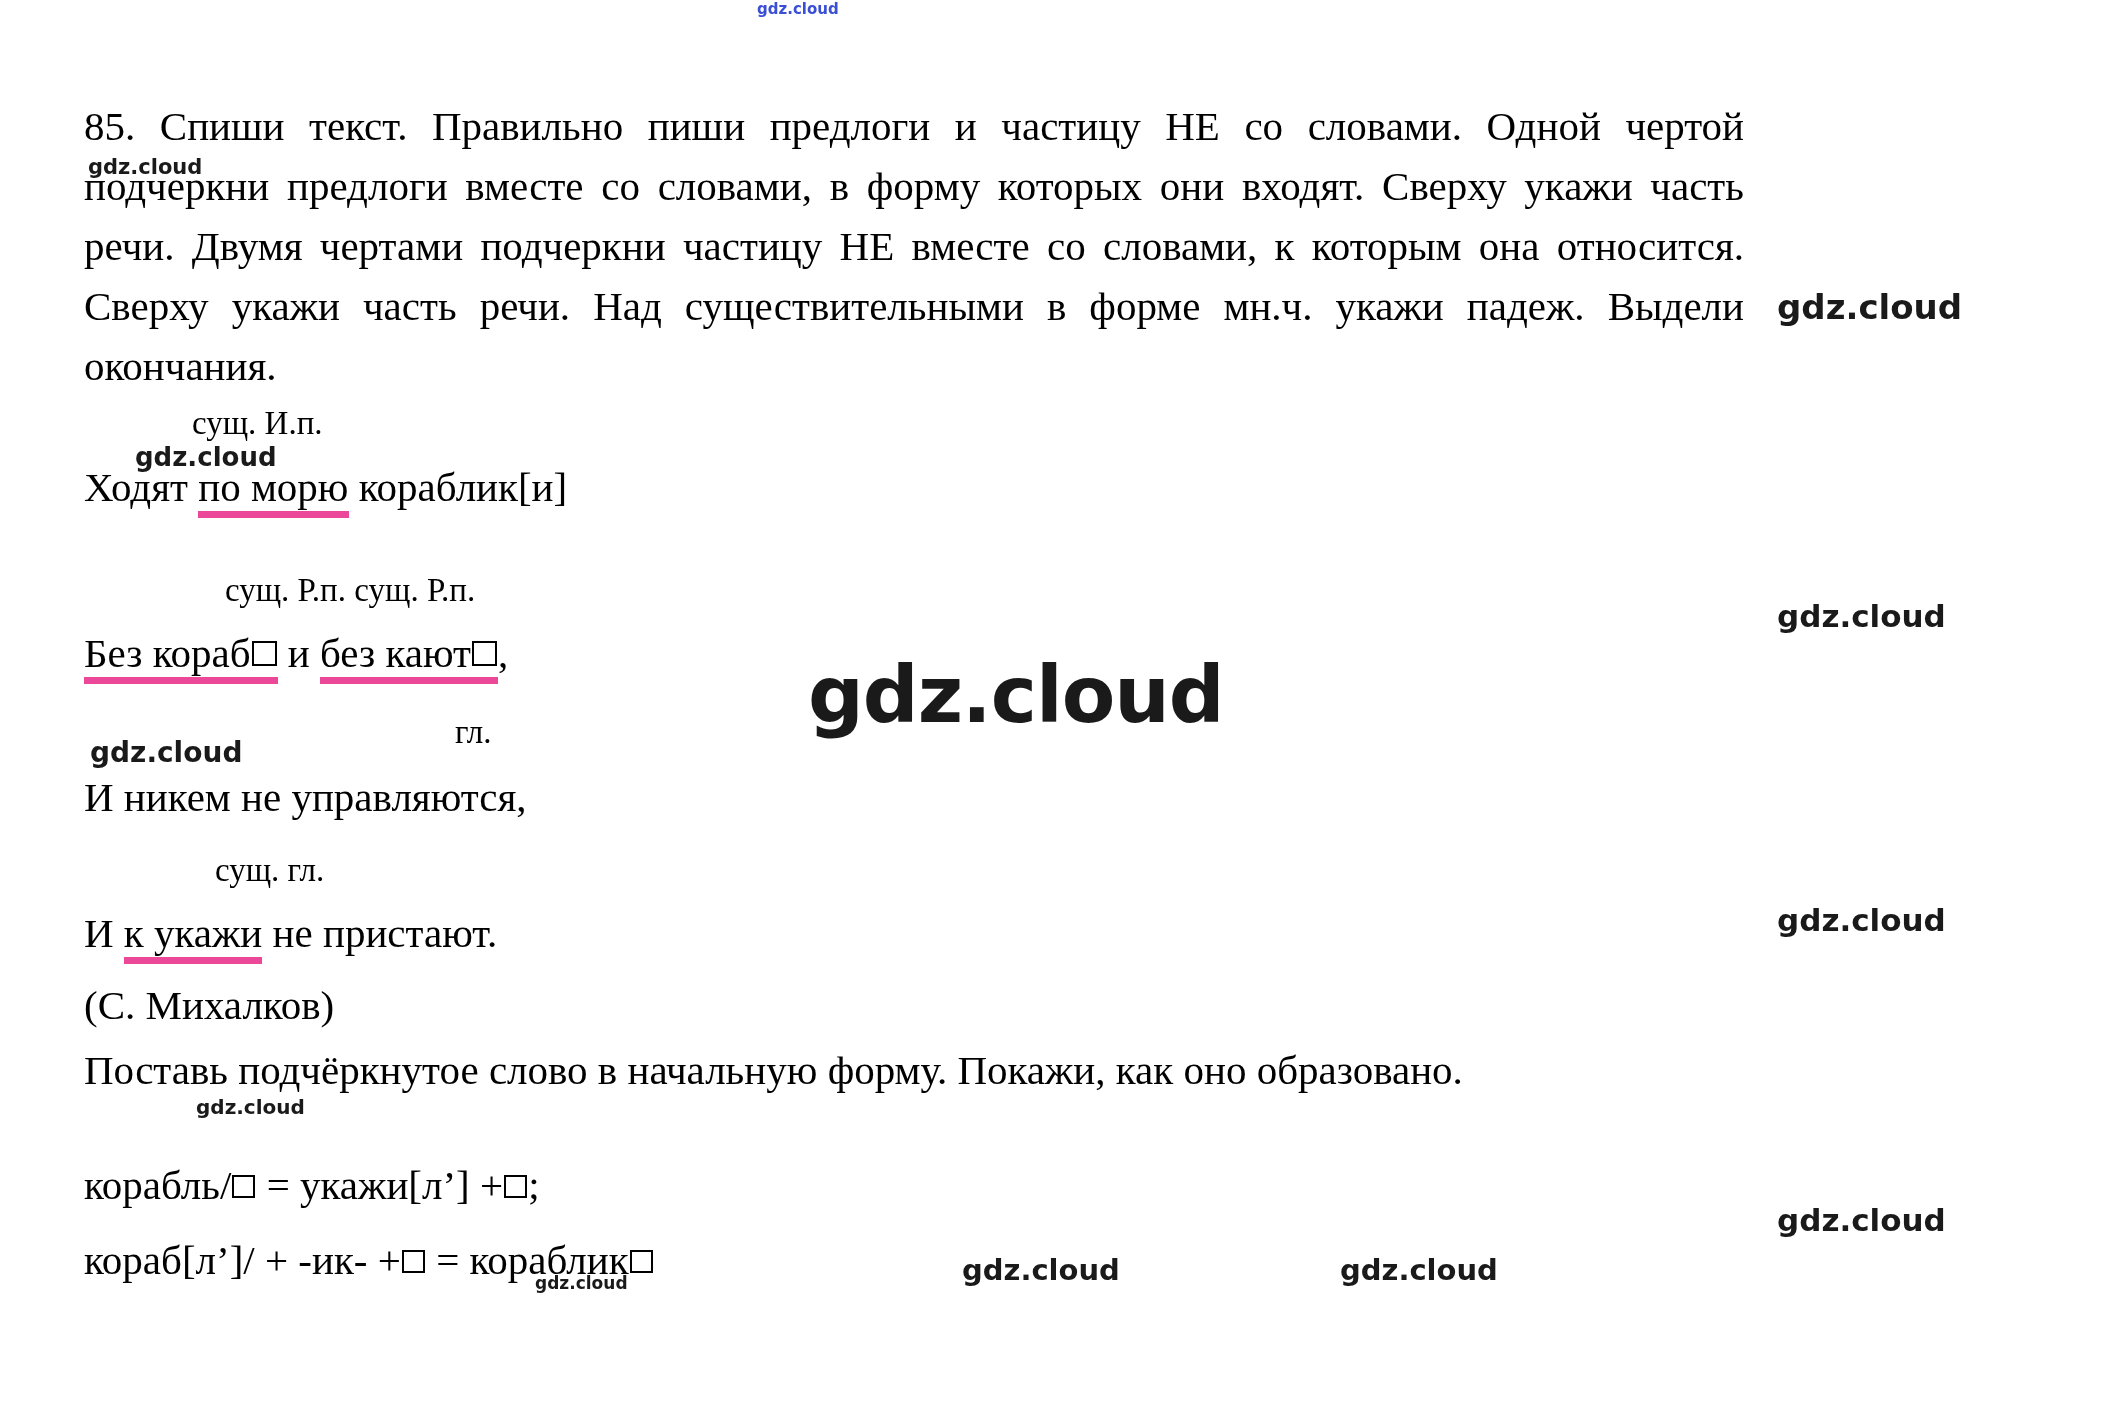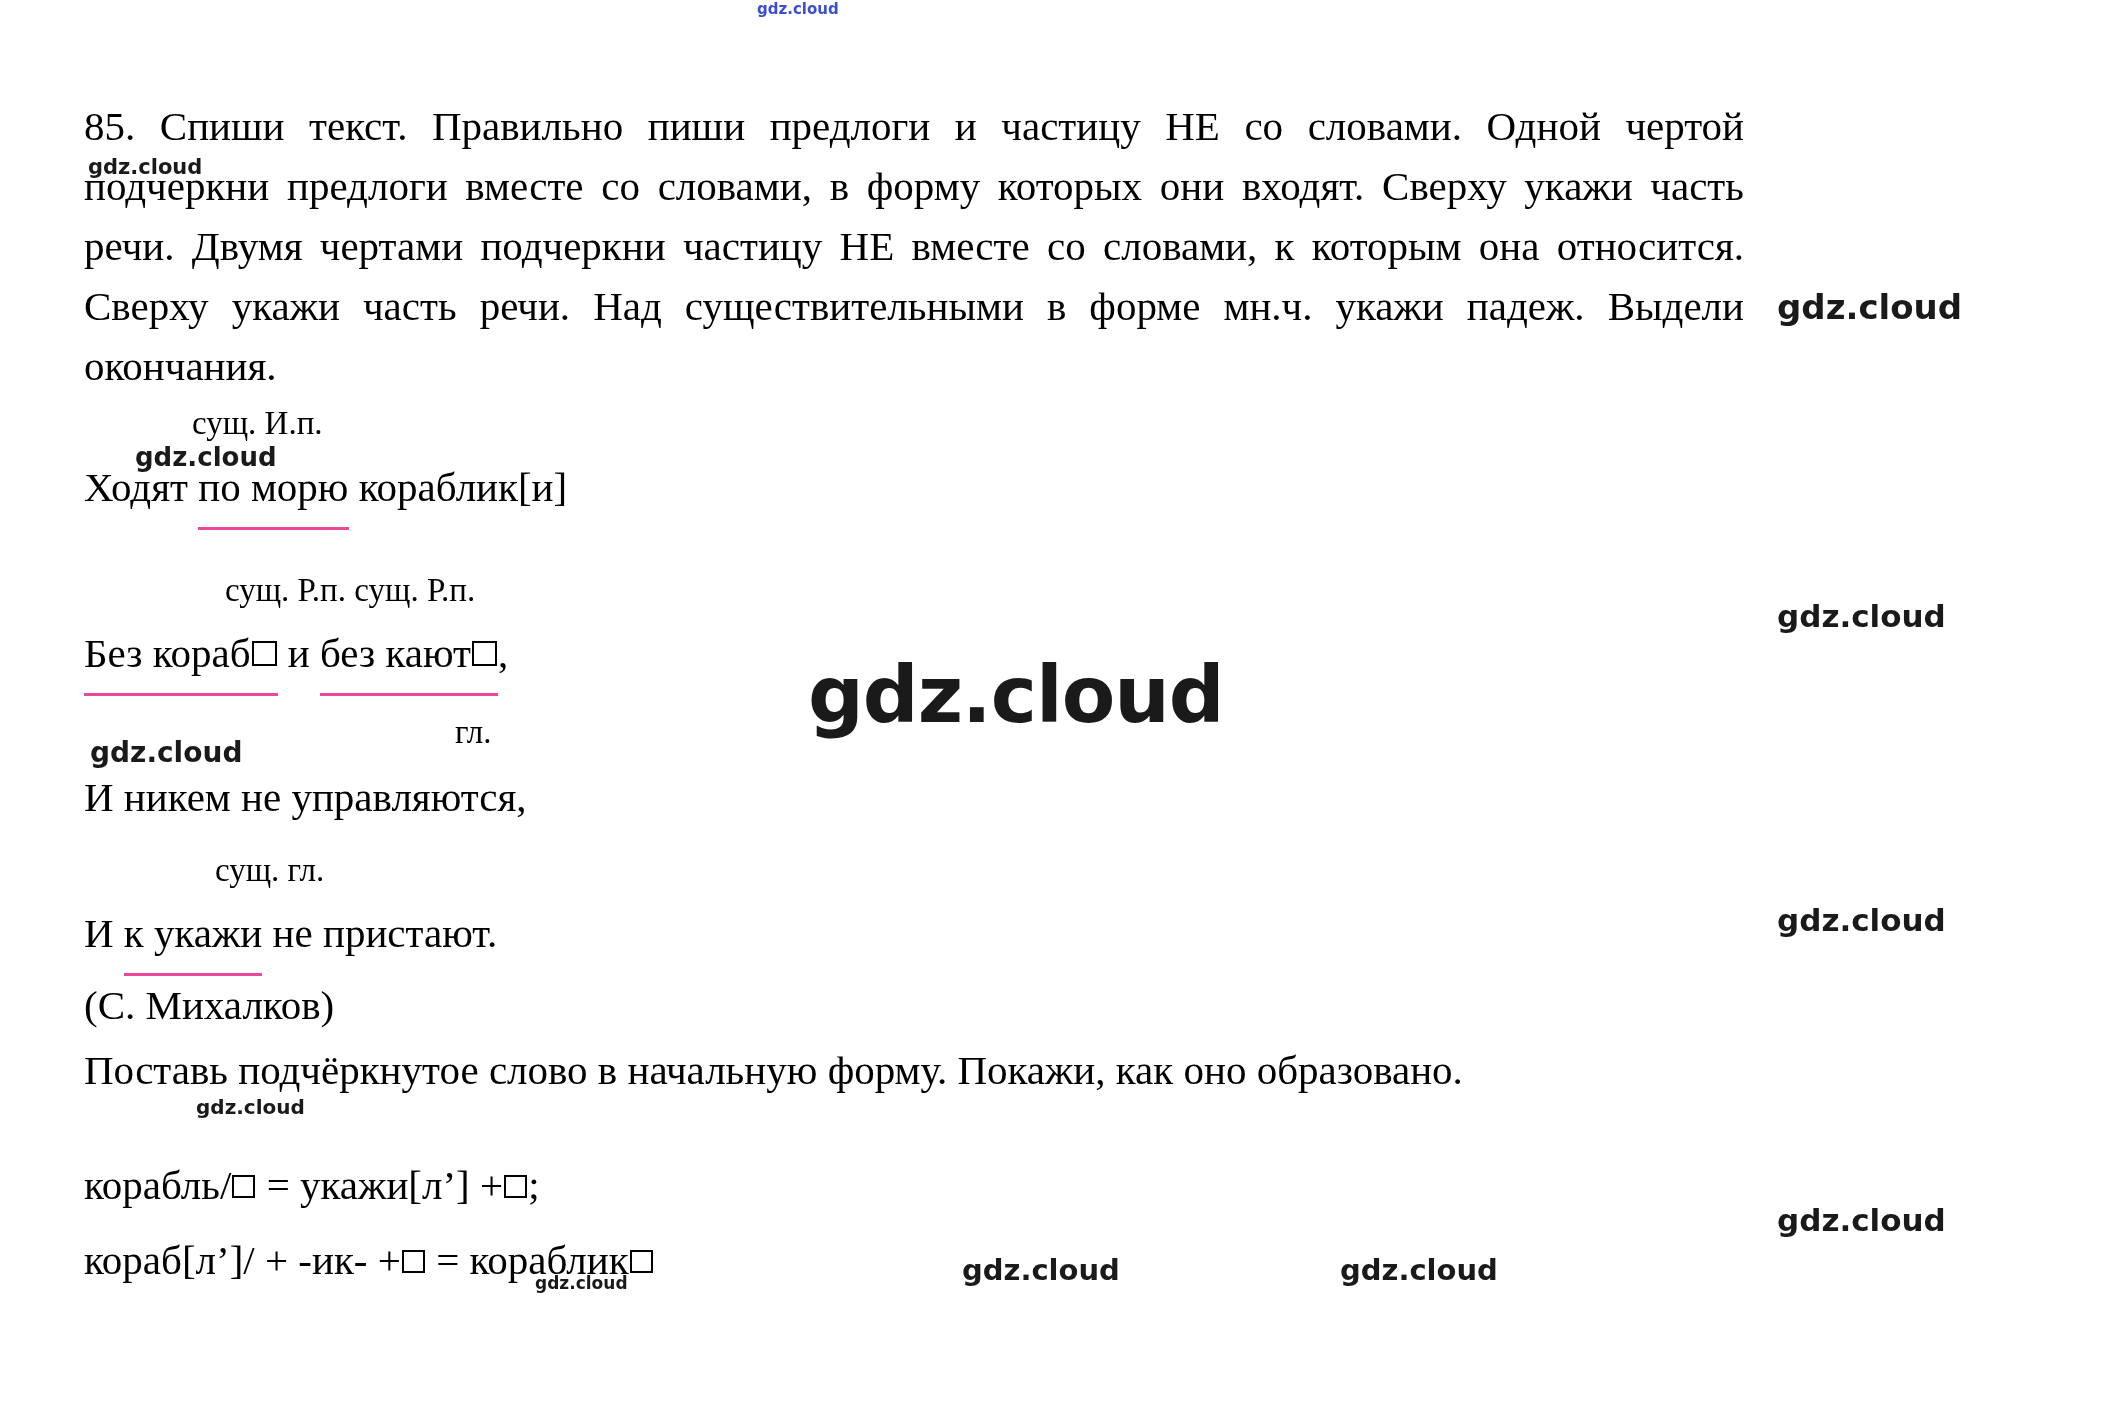--- a/index.html
+++ b/index.html
@@ -74,22 +74,22 @@
     line-height: 50px;
     white-space: nowrap;
   }
   .marks {
     position: absolute;
     font-size: 33px;
     white-space: nowrap;
   }
 
   .underline-one {
-    border-bottom: 3px solid #ec4899;
-    padding-bottom: 17px;
+    border-bottom: 7px solid #ec4899;
+    padding-bottom: 1px;
   }
   .box {
     display: inline-block;
     width: 21px;
     height: 21px;
     border: 2.5px solid #000;
     vertical-align: 1px;
     margin: 0 1px;
   }
   .box-sm {

